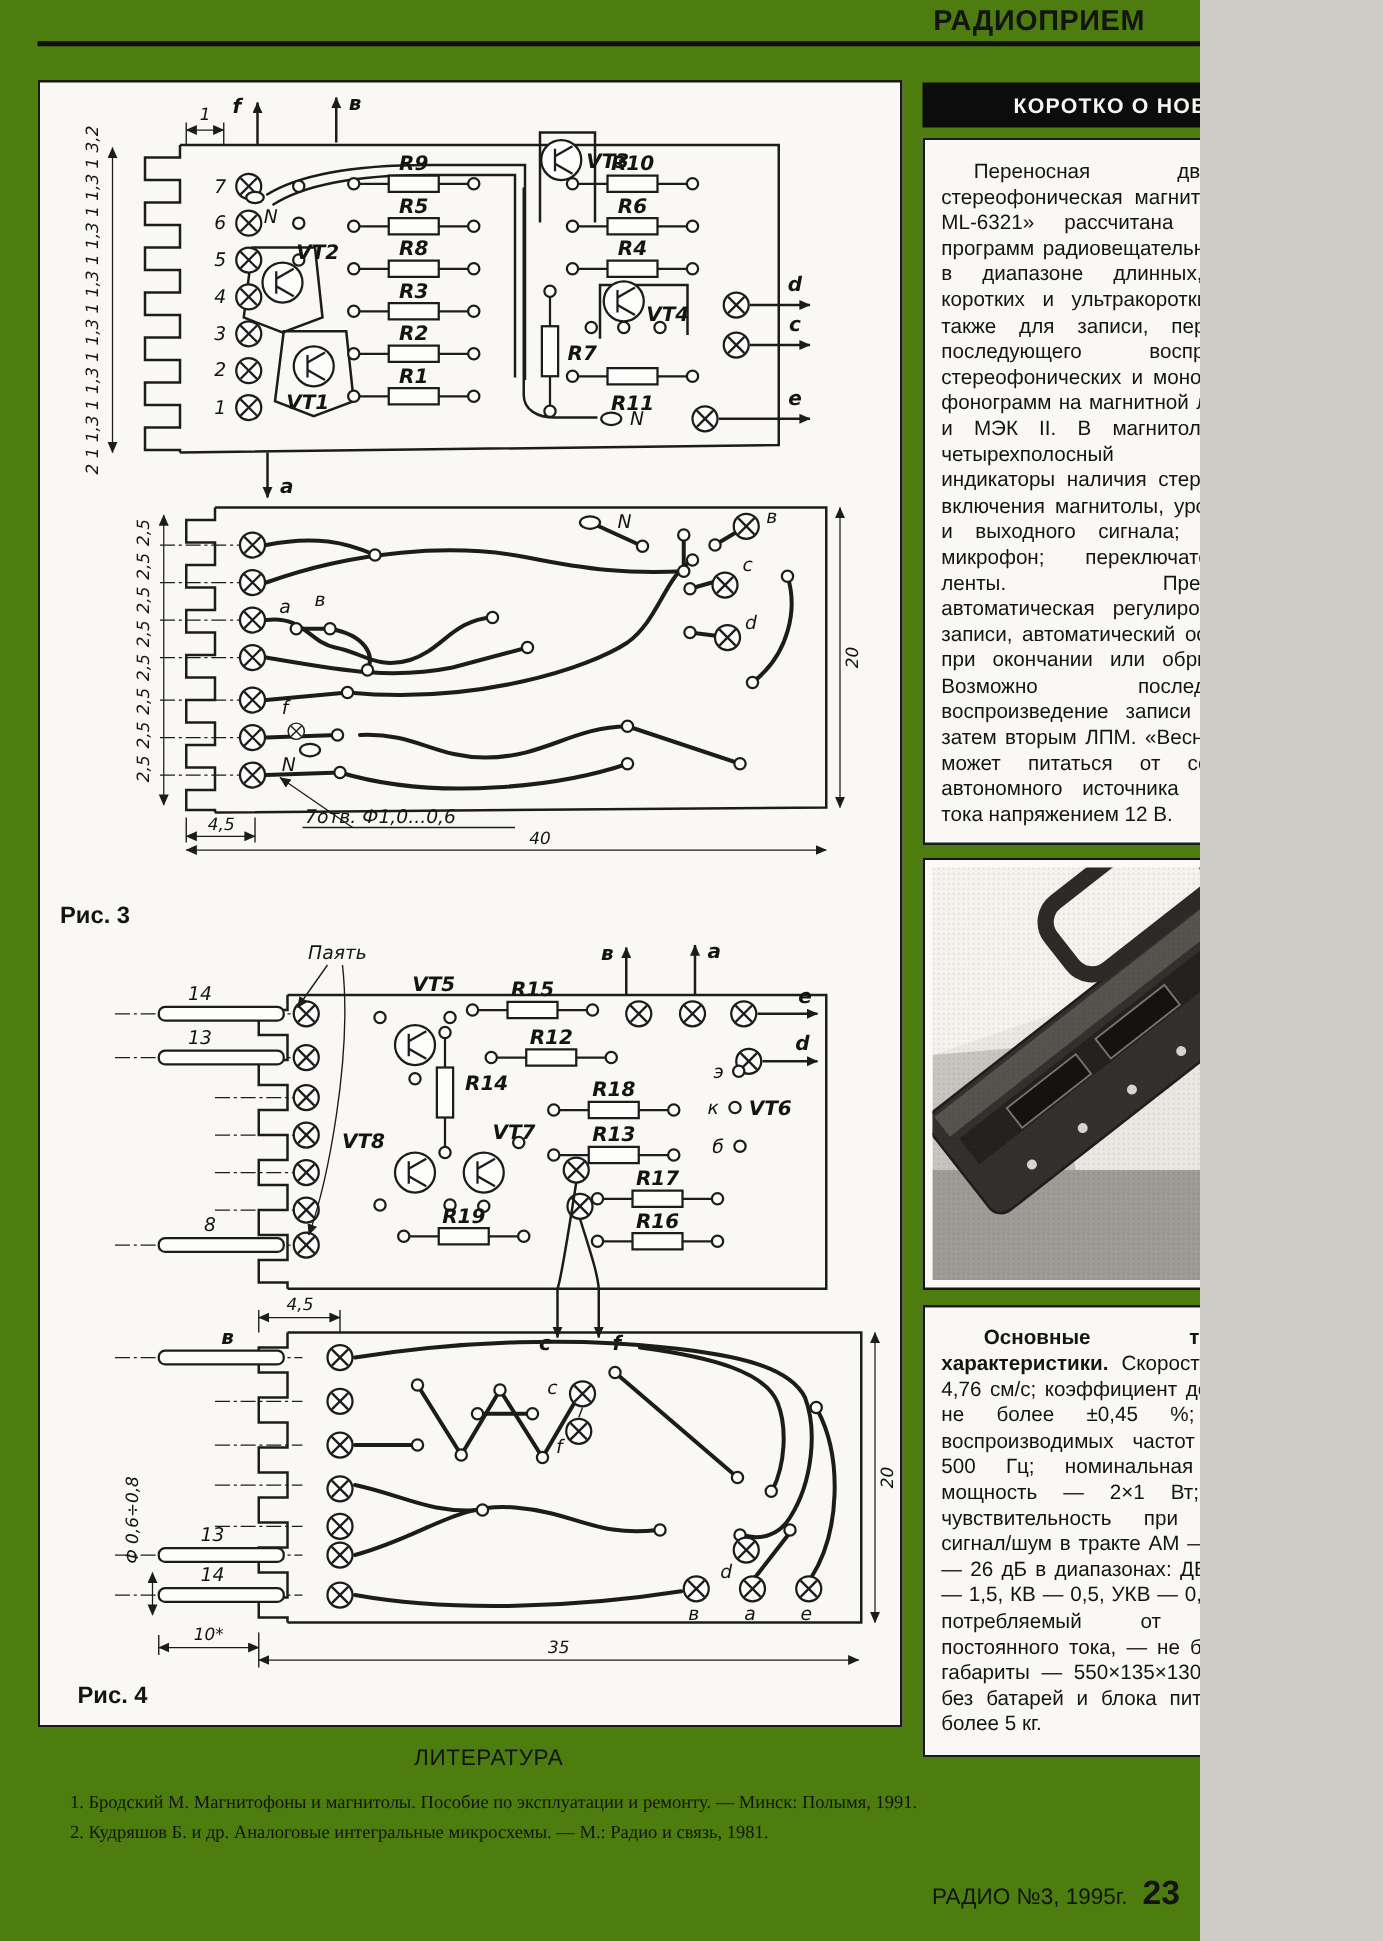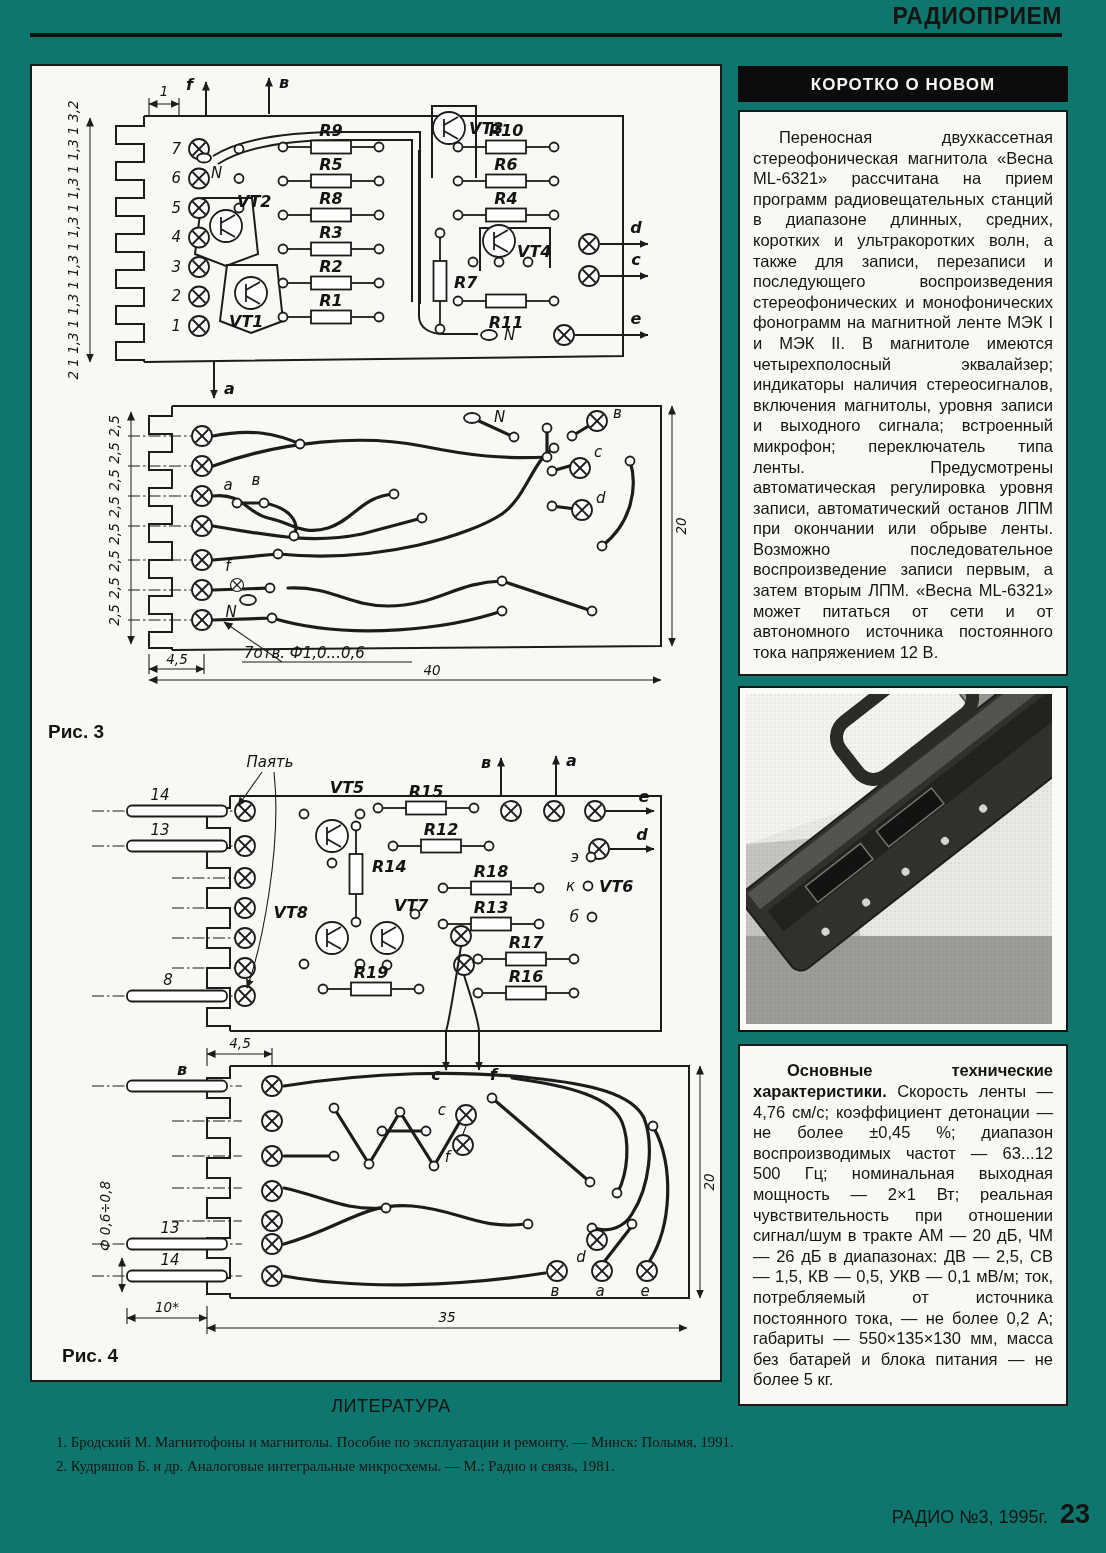--- a/index.html
+++ b/index.html
@@ -1,16 +1,16 @@
 <!DOCTYPE html>
 <html><head>
 <meta charset="utf-8">
 <style>
   html,body{margin:0;padding:0;background:#cfcdc7;}
-  .page{position:relative;width:1106px;height:1553px;background:#0f766e;
+  .page{position:relative;width:960px;height:1553px;background:#4d7c0f;
         font-family:"Liberation Sans",sans-serif;color:#141414;overflow:hidden;}
   .rubric{position:absolute;top:3px;right:44px;font-size:23px;font-weight:bold;letter-spacing:.5px;}
   .toprule{position:absolute;top:33px;left:30px;width:1032px;height:4px;background:#101010;}
 
   .figbox{position:absolute;left:30px;top:64px;width:688px;height:1314px;border:2px solid #1a1a1a;background:#f9f8f4;}
   .figbox svg{position:absolute;left:0;top:0;}
 
   
   .ln{stroke:#1c1c1c;stroke-width:2;fill:none;}
   .th{stroke:#1c1c1c;stroke-width:1.1;fill:none;}

